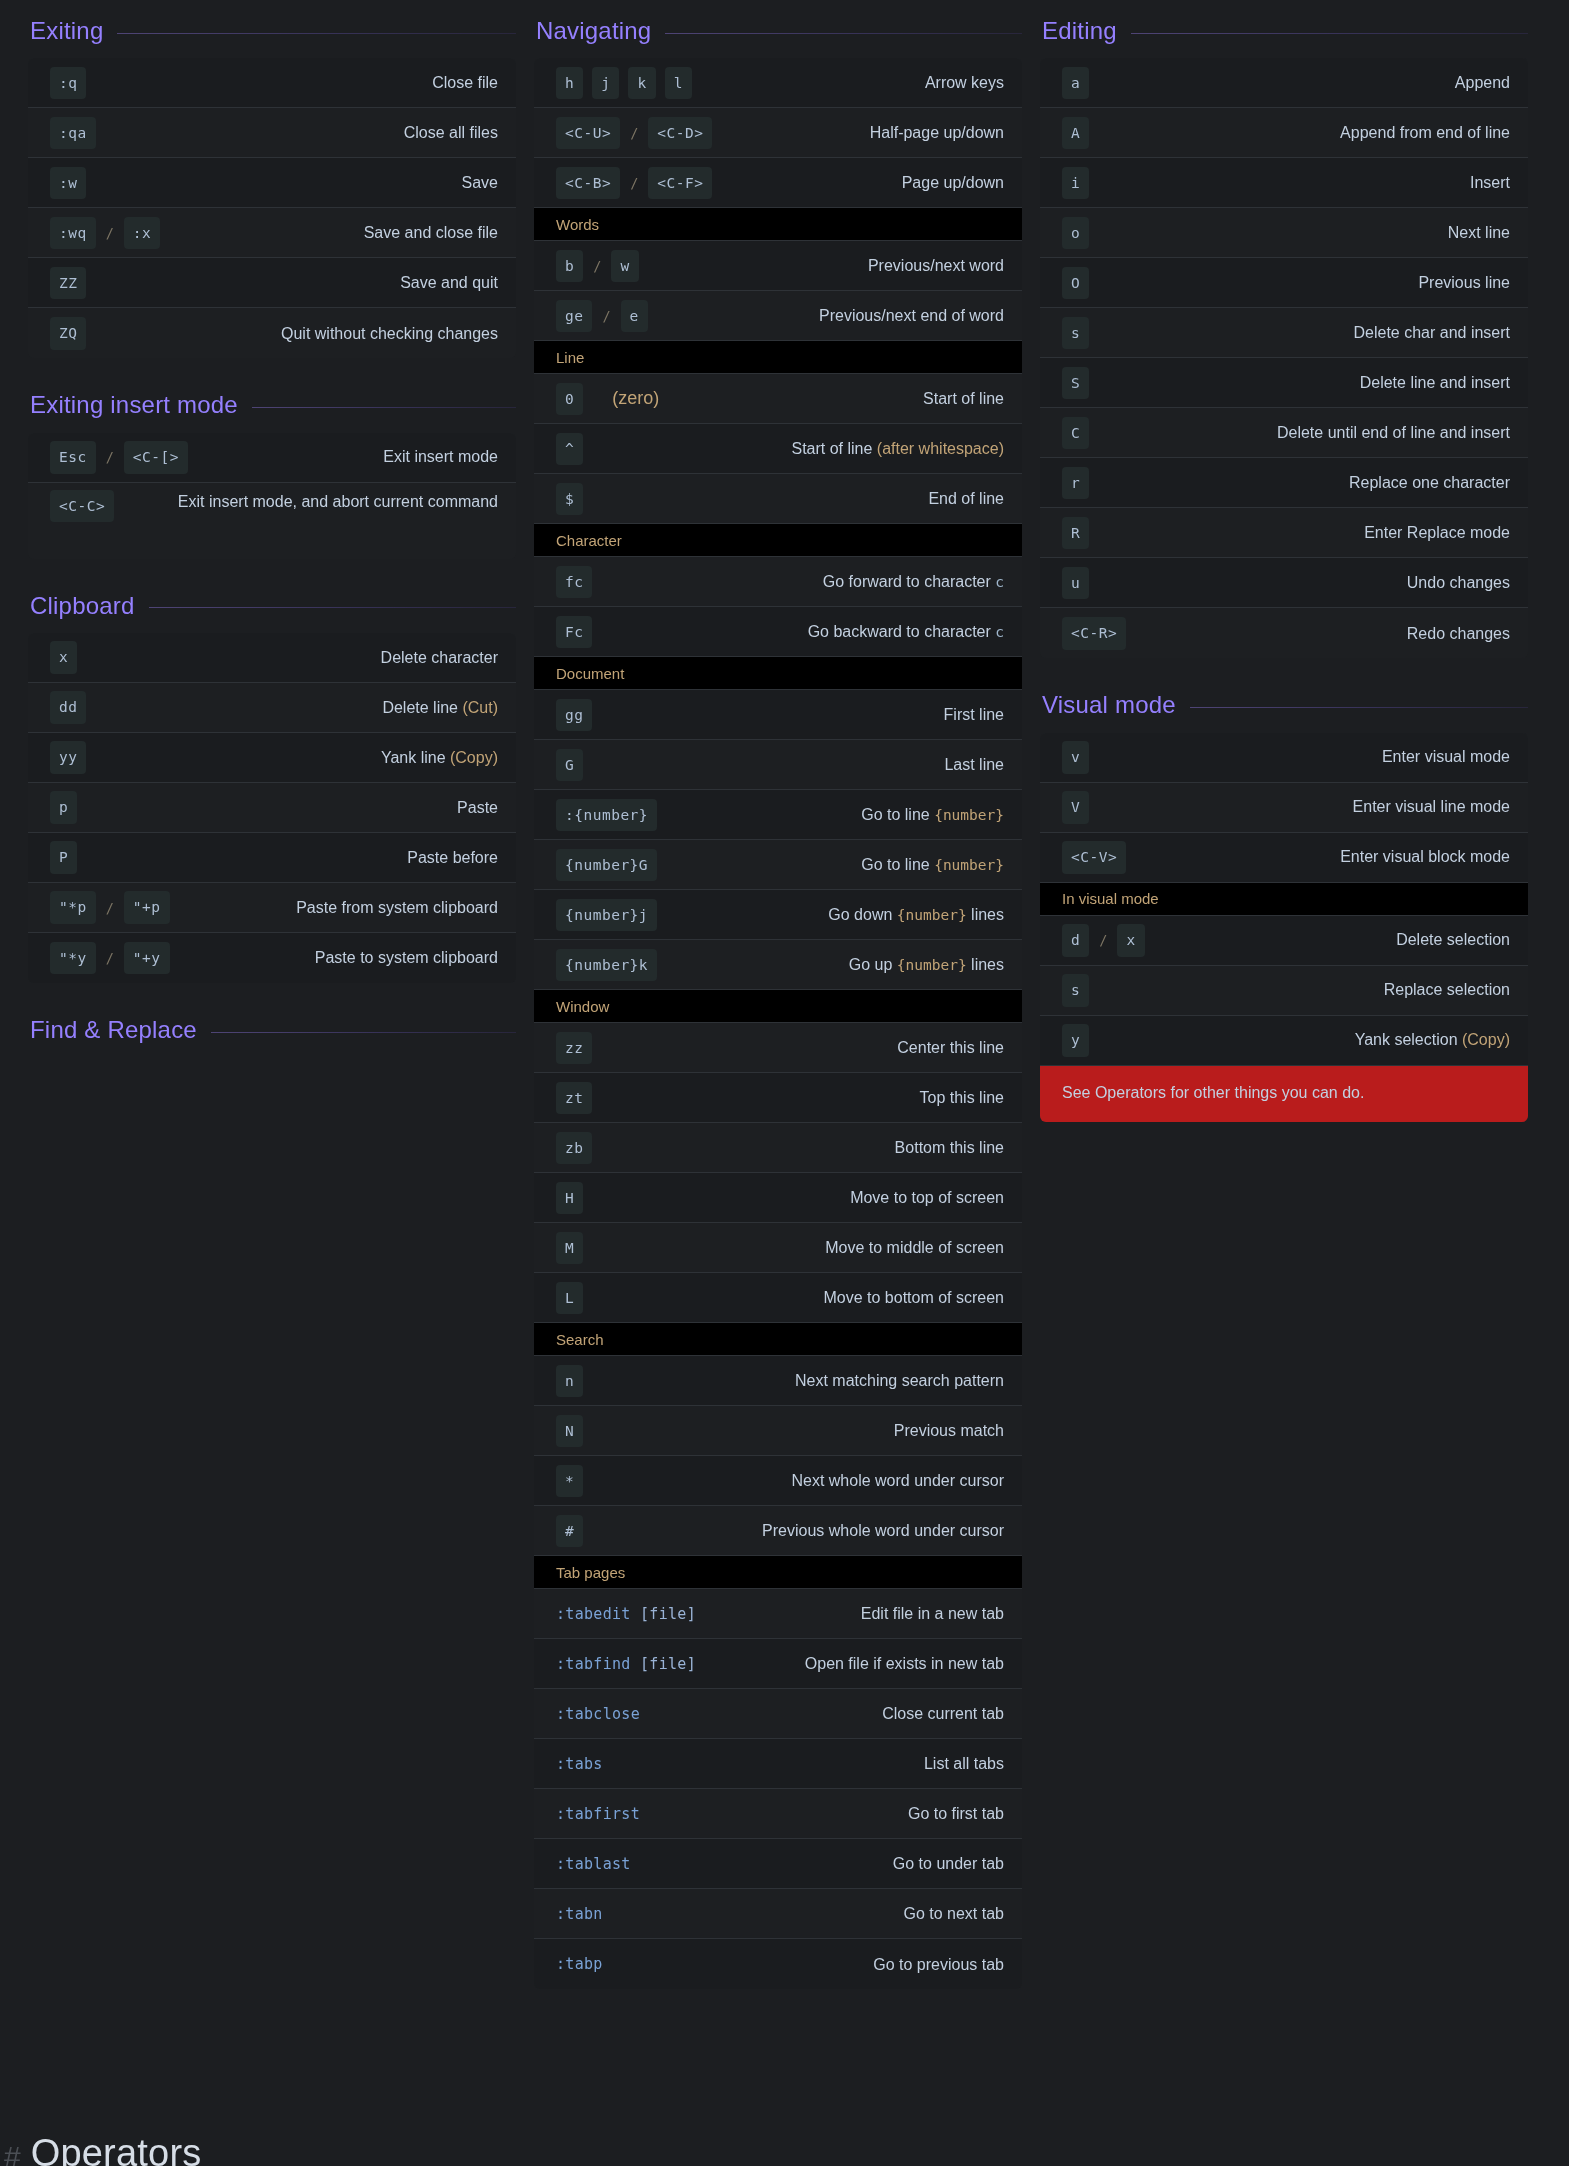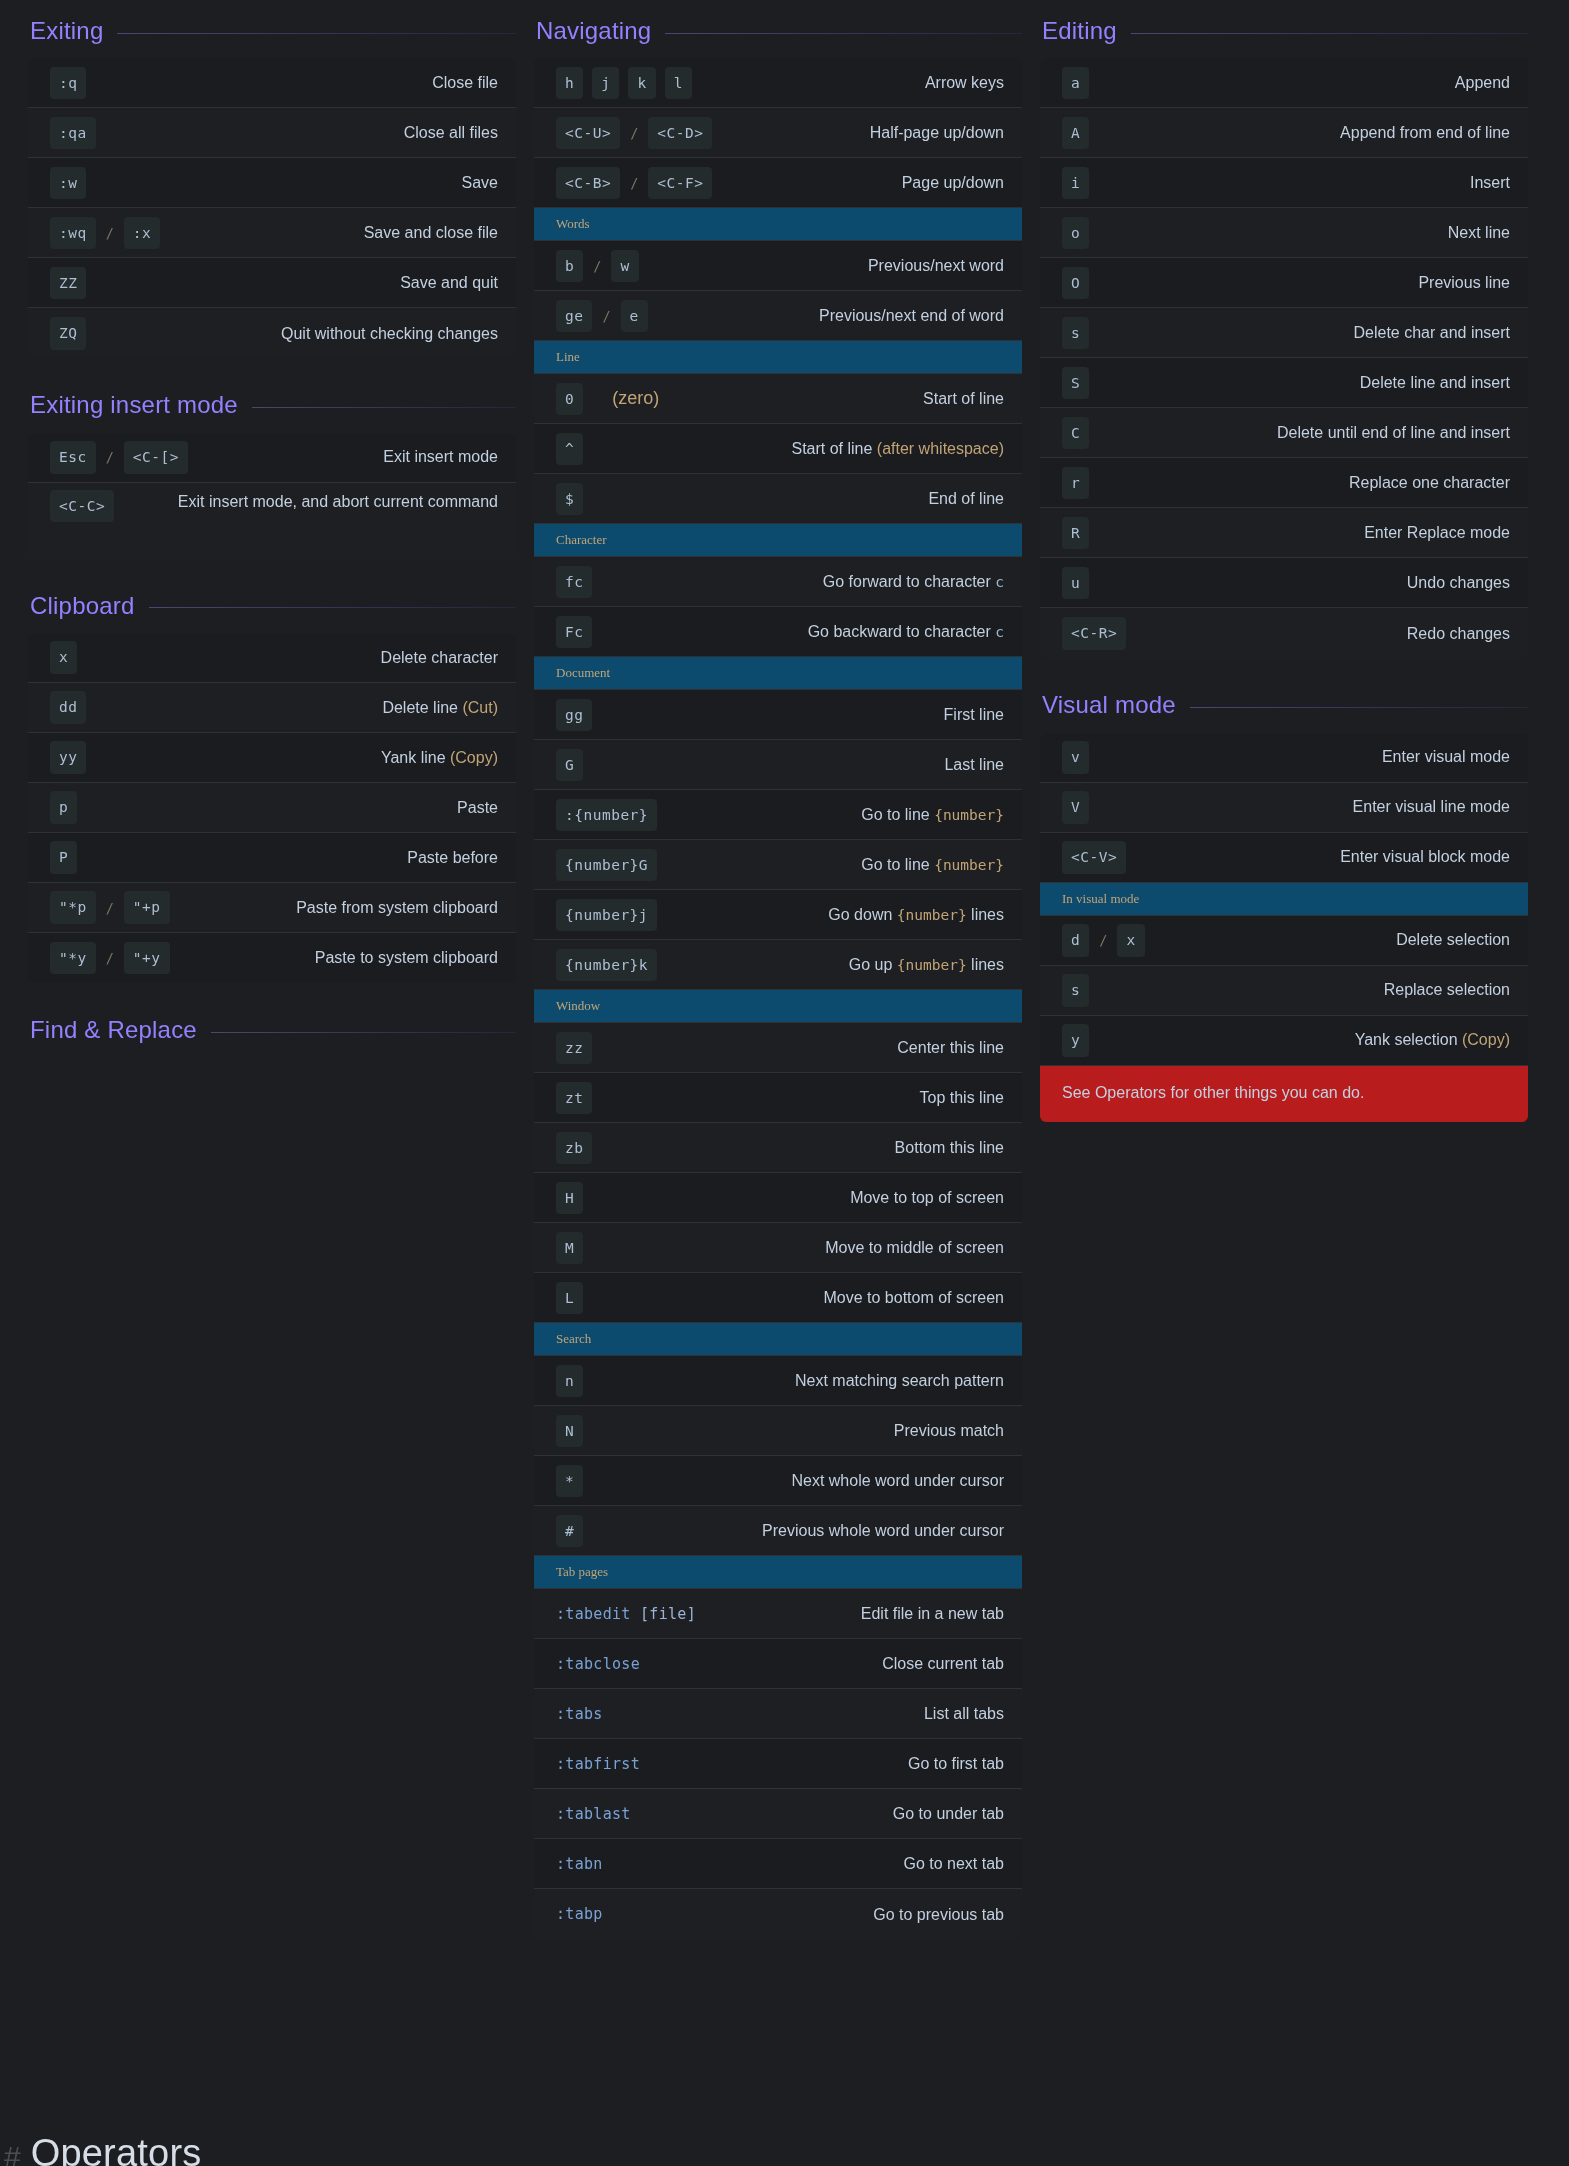--- a/index.html
+++ b/index.html
@@ -155,24 +155,23 @@
     color:#9fb6cc;
   }
 
   
   .subhead{
     display:flex;
     align-items:center;
     min-height:33px;
     padding:5px 18px 5px 22px;
     border-bottom:1px solid var(--sep);
-    background:#0c4a6e;
+    background:#000000;
     color:var(--sub);
-    font-size:13px;
-    font-family:Liberation Serif, serif;
+    font-size:15px;
   }
 
   
   .footnote{
     padding:18px 22px 20px 22px;
     background:#b91c1c;
     color:var(--desc);
     font-size:16px;
   }
 
@@ -519,20 +518,26 @@
             </div>
             <div class="subhead">Tab pages</div>
             <div class="row">
               <div class="keys">
                 <span class="plaincode">:tabedit<span class="dim"> [file]</span></span>
               </div>
               <div class="desc">Edit file in a new tab</div>
             </div>
             <div class="row">
               <div class="keys">
+                <span class="plaincode">:tabfind<span class="dim"> [file]</span></span>
+              </div>
+              <div class="desc">Open file if exists in new tab</div>
+            </div>
+            <div class="row">
+              <div class="keys">
                 <span class="plaincode">:tabclose</span>
               </div>
               <div class="desc">Close current tab</div>
             </div>
             <div class="row">
               <div class="keys">
                 <span class="plaincode">:tabs</span>
               </div>
               <div class="desc">List all tabs</div>
             </div>

